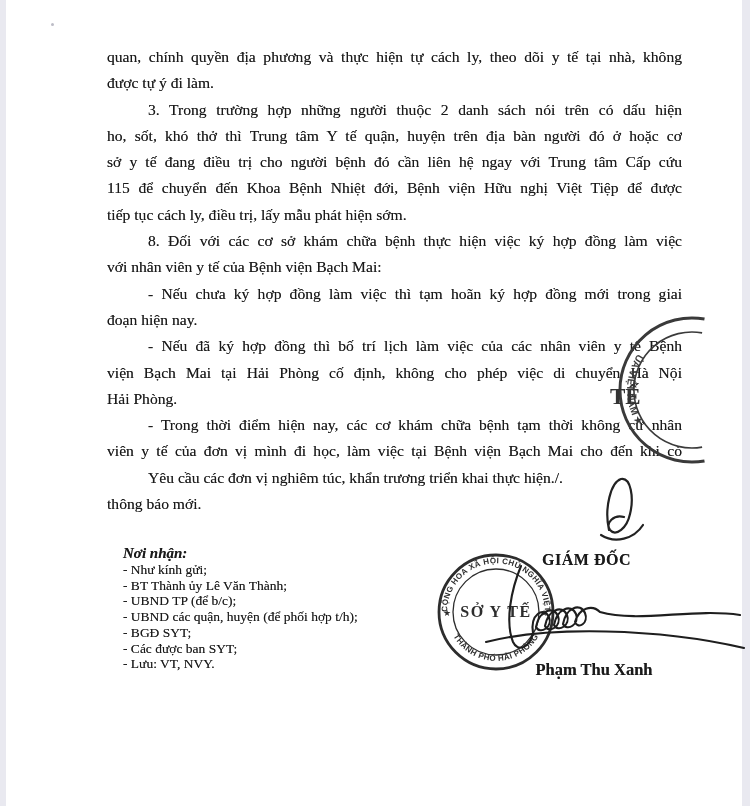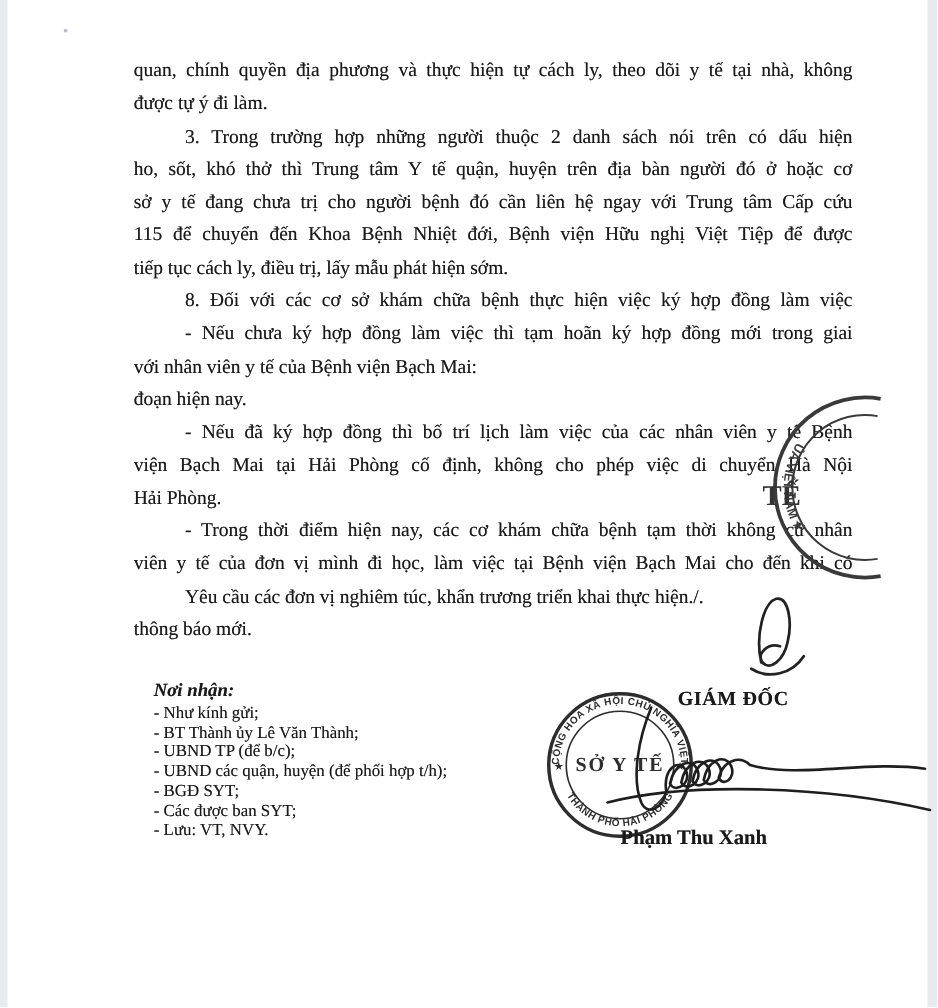--- a/index.html
+++ b/index.html
@@ -19,47 +19,47 @@
 
   
   .nn{position:absolute;left:123px;top:545px;}
   .nn-title{font-weight:700;font-style:italic;font-size:15px;margin-bottom:0;
             text-shadow:0 0 .4px rgba(0,0,0,.55);}
   .nn-item{font-size:13.5px;line-height:15.7px;text-shadow:0 0 .4px rgba(0,0,0,.5);}
 
   
   .giamdoc{position:absolute;left:506px;top:551px;width:125px;text-align:right;
            font-weight:700;font-size:16px;letter-spacing:.5px;text-shadow:0 0 .4px rgba(0,0,0,.55);}
-  .signer{position:absolute;left:481px;top:660px;width:148px;text-align:center;
+  .signer{position:absolute;left:520px;top:660px;width:148px;text-align:center;
           font-weight:700;font-size:16.5px;text-shadow:0 0 .4px rgba(0,0,0,.55);}
 
   .abs{position:absolute;pointer-events:none;}
   svg text{font-family:"Liberation Sans", sans-serif;}
   svg .serifTxt{font-family:"Liberation Serif", serif;}
 </style>
 </head>
 <body>
 
 <div class="page">
 
   <div class="edge edge-left" style="background: rgb(233, 233, 240);"></div>
   <div class="edge edge-right" style="background: rgb(233, 233, 240);"></div>
   <div class="speck"></div>
 
   <div class="doc-body" id="doc-body">
       <div class="line just">quan, chính quyền địa phương và thực hiện tự cách ly, theo dõi y tế tại nhà, không</div>
       <div class="line">được tự ý đi làm.</div>
       <div class="line just indent">3. Trong trường hợp những người thuộc 2 danh sách nói trên có dấu hiện</div>
       <div class="line just">ho, sốt, khó thở thì Trung tâm Y tế quận, huyện trên địa bàn người đó ở hoặc cơ</div>
-      <div class="line just">sở y tế đang chưa trị cho người bệnh đó cần liên hệ ngay với Trung tâm Cấp cứu</div>
+      <div class="line just">sở y tế đang điều trị cho người bệnh đó cần liên hệ ngay với Trung tâm Cấp cứu</div>
       <div class="line just">115 để chuyển đến Khoa Bệnh Nhiệt đới, Bệnh viện Hữu nghị Việt Tiệp để được</div>
       <div class="line">tiếp tục cách ly, điều trị, lấy mẫu phát hiện sớm.</div>
       <div class="line just indent">8. Đối với các cơ sở khám chữa bệnh thực hiện việc ký hợp đồng làm việc</div>
+      <div class="line">với nhân viên y tế của Bệnh viện Bạch Mai:</div>
       <div class="line just indent">- Nếu chưa ký hợp đồng làm việc thì tạm hoãn ký hợp đồng mới trong giai</div>
-      <div class="line">với nhân viên y tế của Bệnh viện Bạch Mai:</div>
       <div class="line">đoạn hiện nay.</div>
       <div class="line just indent">- Nếu đã ký hợp đồng thì bố trí lịch làm việc của các nhân viên y tế Bệnh</div>
       <div class="line just">viện Bạch Mai tại Hải Phòng cố định, không cho phép việc di chuyển Hà Nội</div>
       <div class="line">Hải Phòng.</div>
       <div class="line just indent">- Trong thời điểm hiện nay, các cơ khám chữa bệnh tạm thời không cử nhân</div>
       <div class="line just">viên y tế của đơn vị mình đi học, làm việc tại Bệnh viện Bạch Mai cho đến khi có</div>
       <div class="line indent">Yêu cầu các đơn vị nghiêm túc, khẩn trương triển khai thực hiện./.</div>
       <div class="line">thông báo mới.</div>
     </div>
 

